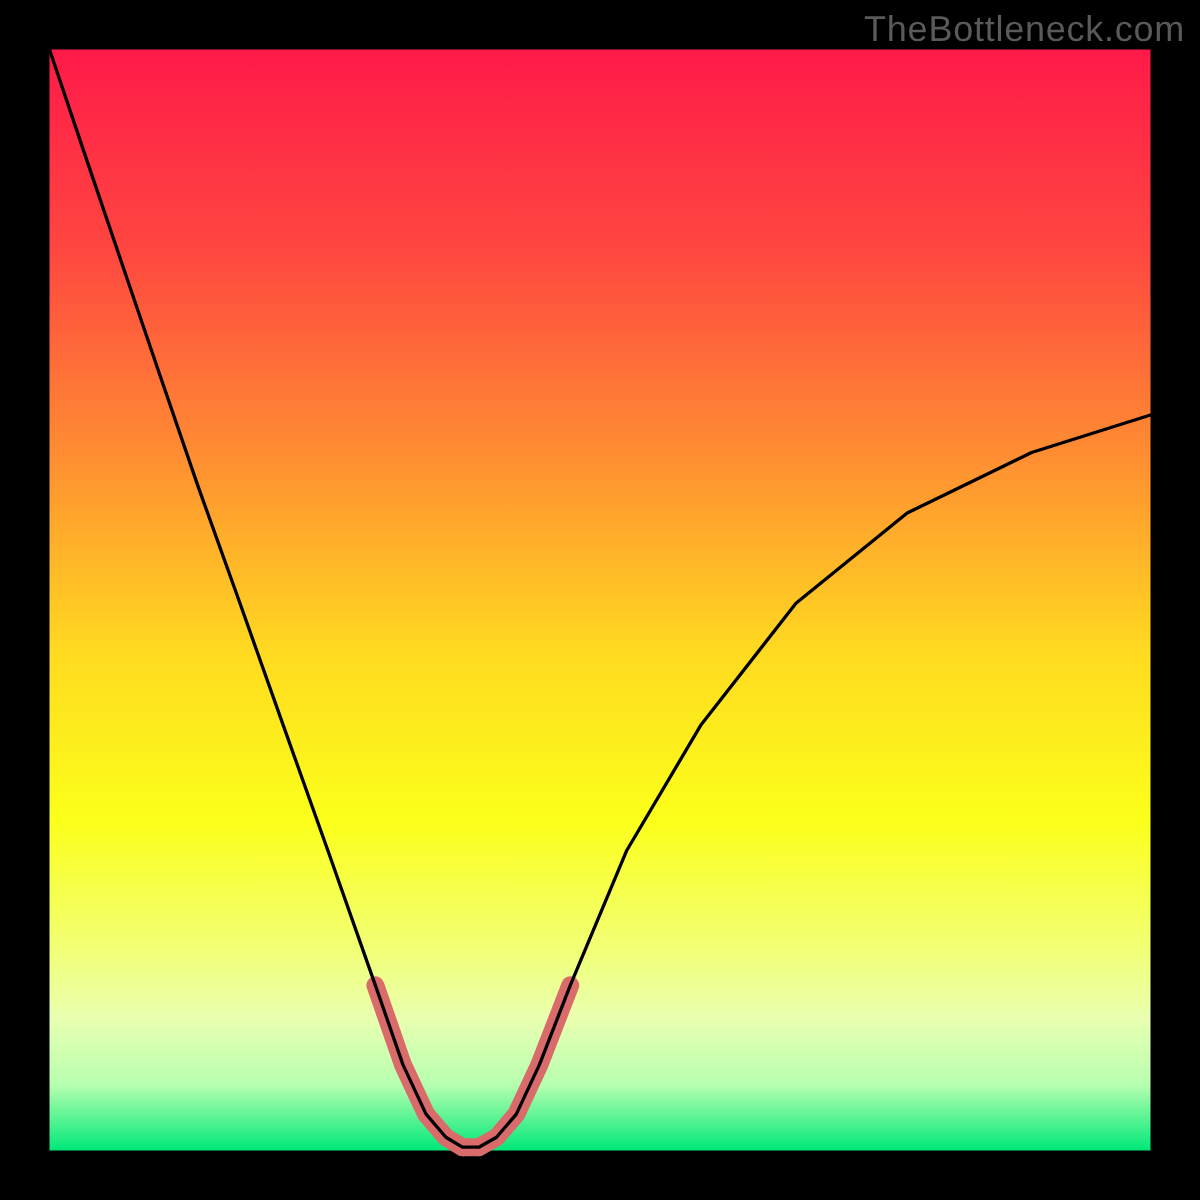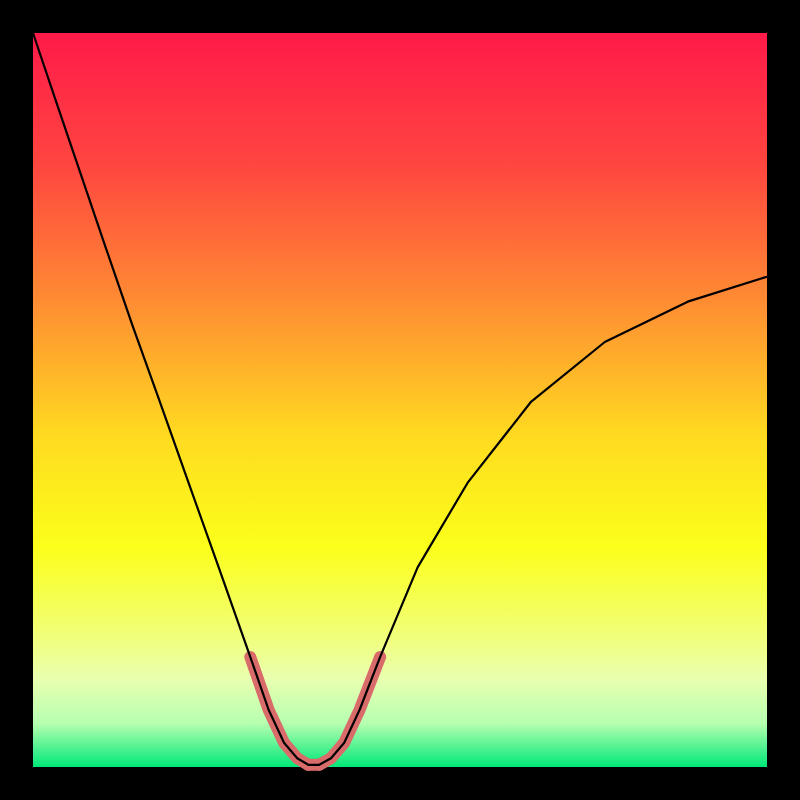--- a/index.html
+++ b/index.html
@@ -30,20 +30,21 @@
   svg {
     position: absolute;
     top: 0;
     left: 0;
   }
 </style>
 </head>
 <body>
 
 <div class="stage">
+  <div class="watermark">TheBottleneck.com</div>
   <svg id="chartSvg" width="800" height="800" viewBox="0 0 800 800">
     <defs>
       <linearGradient id="bgGrad" x1="0" y1="0" x2="0" y2="1">
           <stop offset="0%" stop-color="#ff1a49"></stop>
           <stop offset="18%" stop-color="#ff4640"></stop>
           <stop offset="36%" stop-color="#ff8a33"></stop>
           <stop offset="55.00000000000001%" stop-color="#ffdb20"></stop>
           <stop offset="70%" stop-color="#fbff1a"></stop>
           <stop offset="82%" stop-color="#f1ff78"></stop>
           <stop offset="88%" stop-color="#e9ffb0"></stop>

